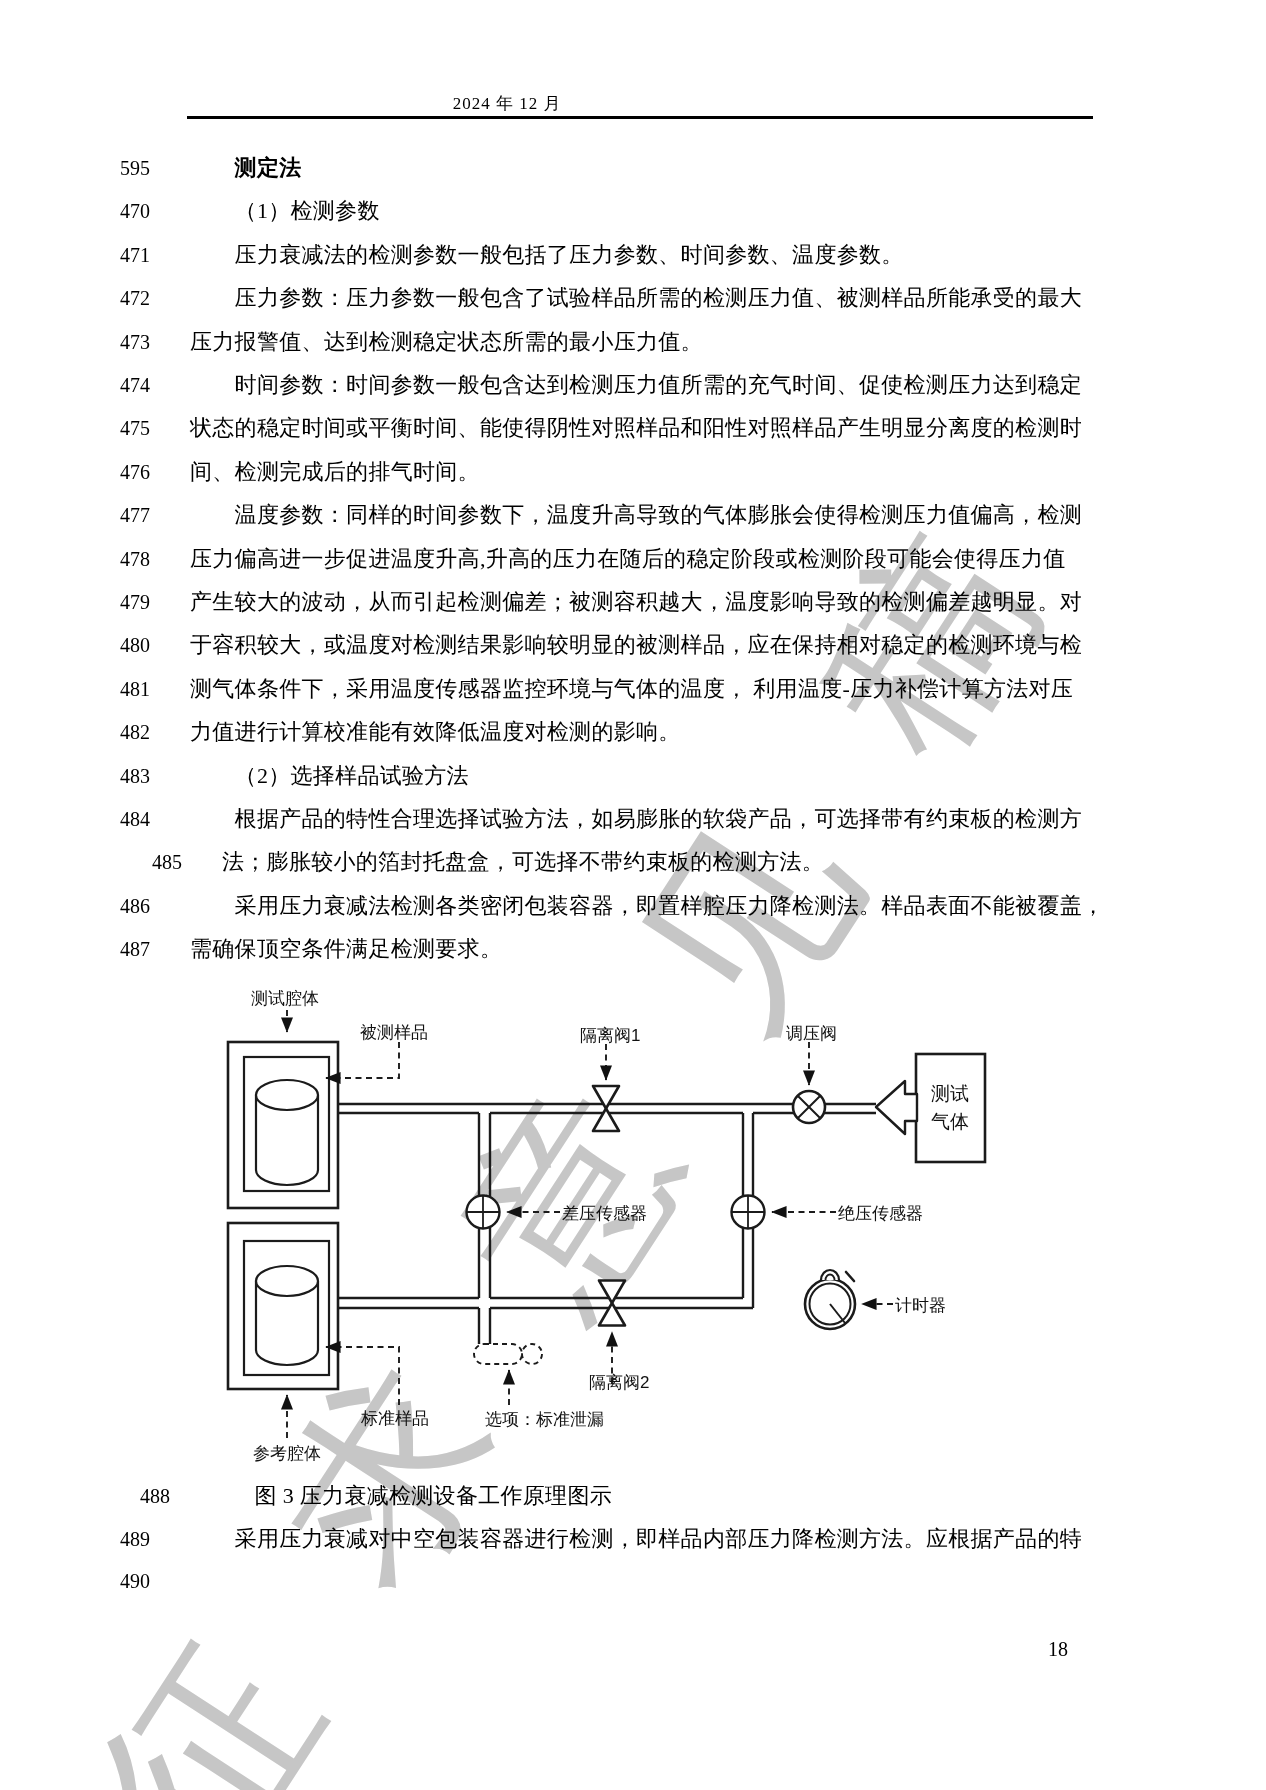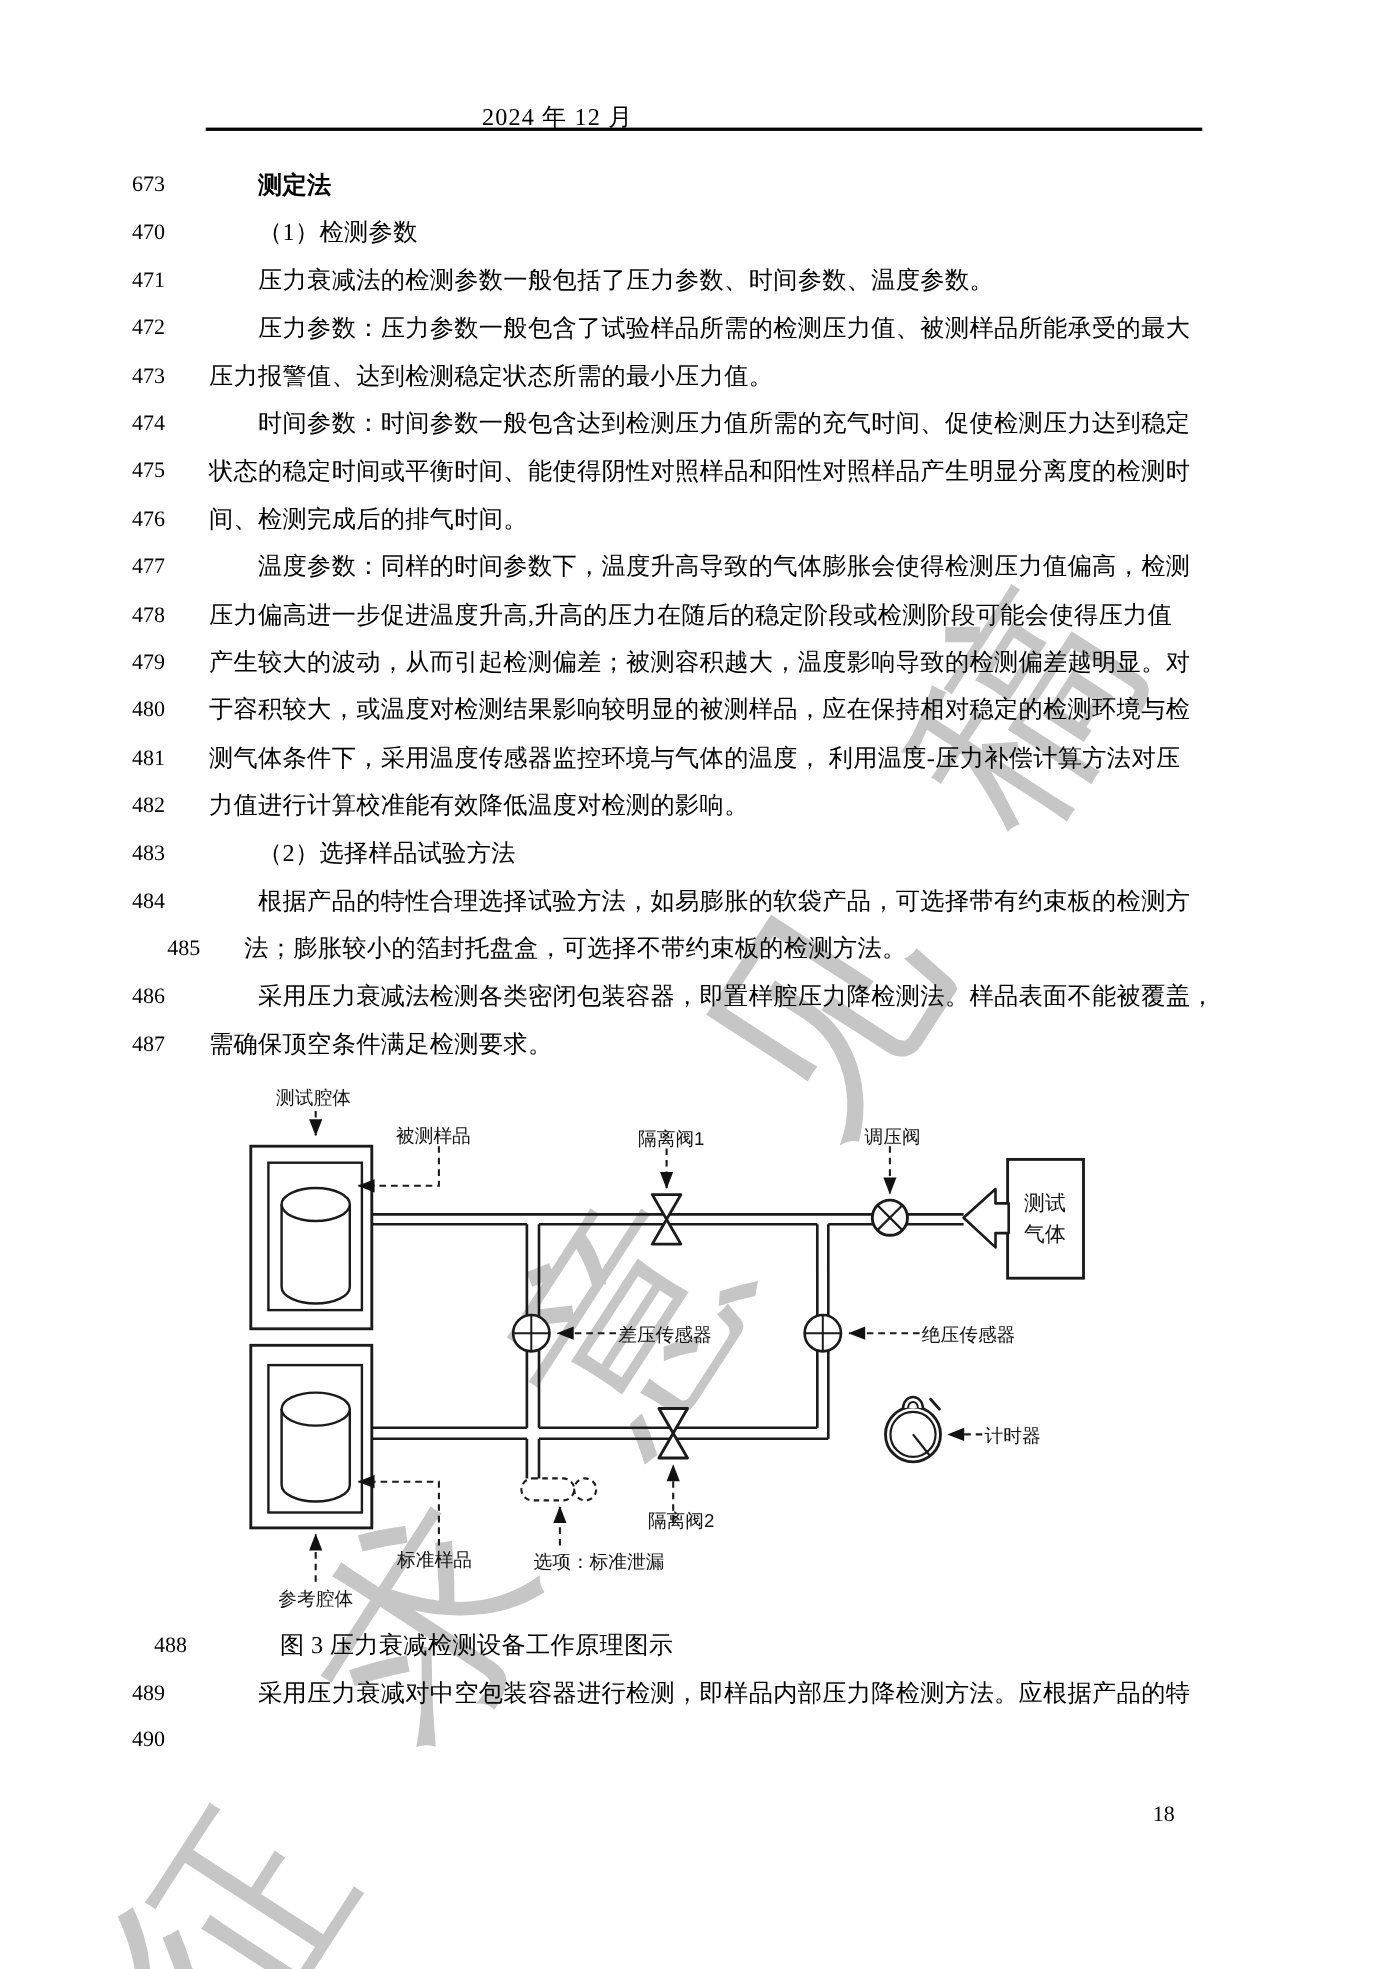--- a/index.html
+++ b/index.html
@@ -19,21 +19,21 @@
     font-size:200px;
     letter-spacing:130px;
     white-space:nowrap;
     color:#c6c6c6;
     z-index:0;
     font-family:"Liberation Serif","DejaVu Serif",serif;
     pointer-events:none;
   }
   .header-date{
     position:absolute;left:0;top:92px;width:1014px;
-    text-align:center;font-size:22px;letter-spacing:1px;
+    text-align:center;font-size:17px;letter-spacing:1px;
     z-index:2;
   }
   .header-rule{
     position:absolute;left:187px;top:116px;width:906px;height:3px;
     background:#000;z-index:2;
   }
   #body-lines .line{position:absolute;left:0;width:1266px;height:30px;z-index:2;}
   #body-lines .lnum{
     position:absolute;left:120px;top:1px;
     font-size:20px;line-height:28px;
@@ -61,21 +61,21 @@
 
 <div class="page">
 
   <div class="watermark">征求意见稿</div>
 
   <div class="header-date">2024 年 12 月</div>
   <div class="header-rule"></div>
 
   <div id="body-lines">
       <div class="line bold" style="top: 153px;">
-        <span class="lnum">673</span>
+        <span class="lnum">595</span>
         <span class="ltxt indent">测定法</span>
       </div>
       <div class="line" style="top: 196.4px;">
         <span class="lnum">470</span>
         <span class="ltxt indent">（1）检测参数</span>
       </div>
       <div class="line" style="top: 239.8px;">
         <span class="lnum">471</span>
         <span class="ltxt indent">压力衰减法的检测参数一般包括了压力参数、时间参数、温度参数。</span>
       </div>

